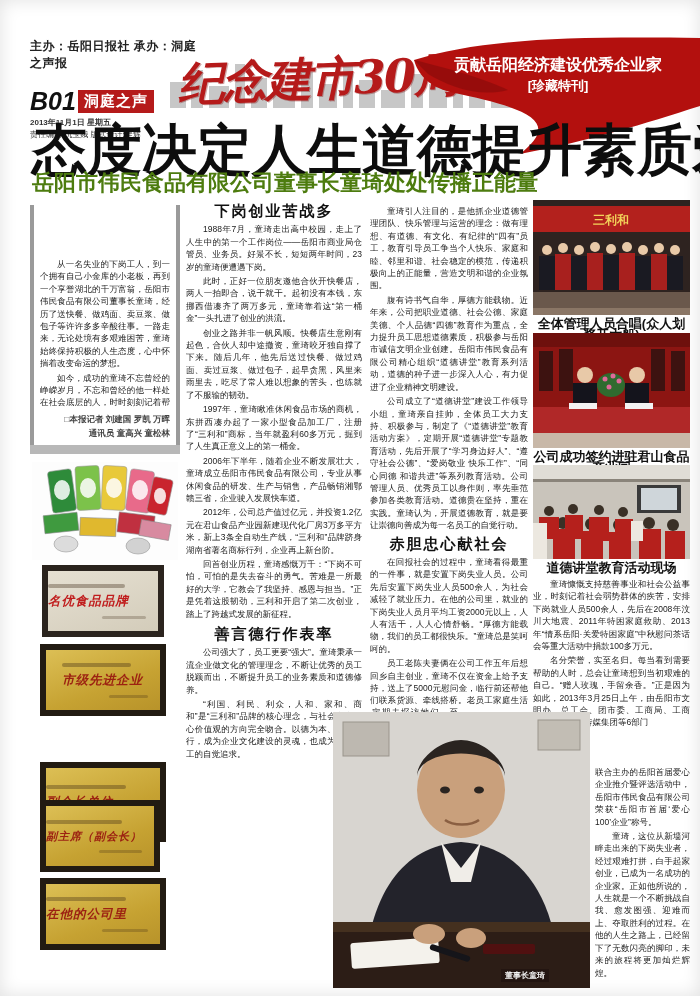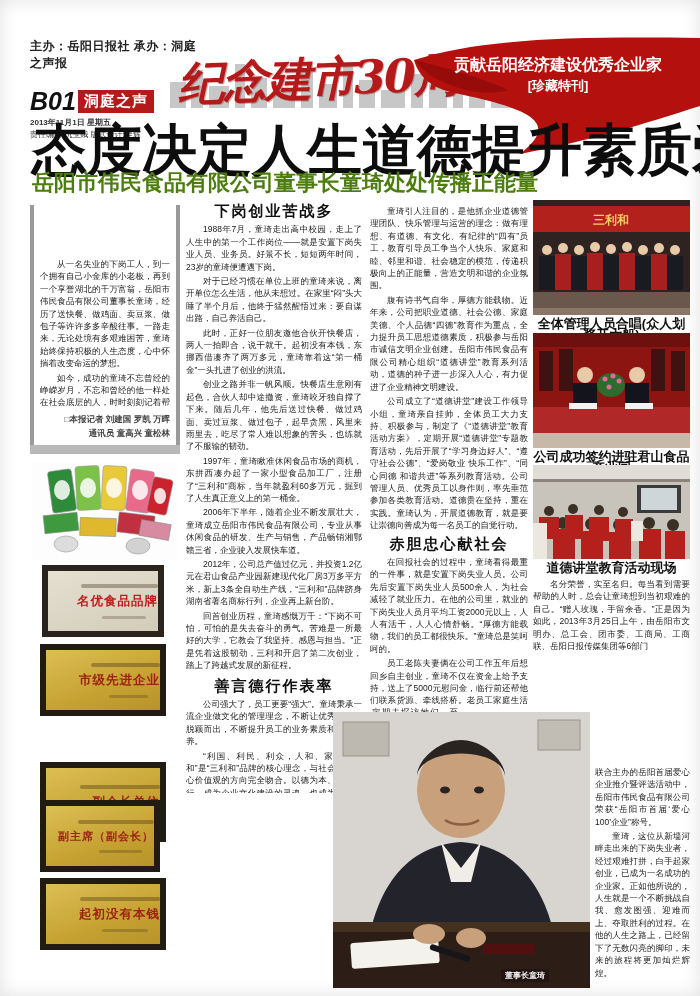--- a/index.html
+++ b/index.html
@@ -24,21 +24,21 @@
   
   .body-text{font-size:8.5px;line-height:12.4px;text-align:justify;color:#1b1b1b;overflow:hidden;}
   .para{margin:0 0 2px 0;text-indent:2em;}
   .sec-title{font-size:15px;font-weight:900;color:#111;text-align:center;margin:2px 0 6px 0;letter-spacing:2px;}
   .caption{font-size:13px;font-weight:bold;color:#111;text-align:center;line-height:11px;}
   .byline{font-size:8.5px;font-weight:bold;color:#444;text-align:right;line-height:14px;}
   
   .side-rule{background:#9a9a9a;}
   .side-bottom{background:#b8b8b8;}
   
-  .plaque{box-sizing:border-box;display:flex;flex-direction:column;align-items:flex-end;justify-content:center;}
+  .plaque{box-sizing:border-box;display:flex;flex-direction:column;align-items:flex-start;justify-content:center;font-style:italic;}
   .plaque-gold{border:6px solid #221b12;background:linear-gradient(160deg,#dcbf55,#c6a232 60%,#b8932a);}
   .plaque-white{border:6px solid #2b241e;background:linear-gradient(160deg,#e6e0d2,#d3ccba);}
   .plaque-head{width:70%;height:4px;background:rgba(60,40,20,.35);border-radius:2px;margin-bottom:5px;}
   .plaque-title{font-family:"Liberation Serif","DejaVu Serif",serif;font-weight:900;font-size:12.5px;
                 letter-spacing:1px;color:#9c2212;white-space:nowrap;}
   .plaque-white .plaque-title{color:#c01d1d;}
   .plaque-sub{width:40%;height:3px;background:rgba(60,40,20,.25);border-radius:2px;margin-top:6px;align-self:flex-end;margin-right:12px;}
   .photo-caption-overlay{position:absolute;right:6px;bottom:6px;font-size:8px;color:#f2f2f2;
                          background:rgba(20,10,10,.35);padding:1px 4px;font-weight:bold;}
 </style>
@@ -150,28 +150,27 @@
     <div class="plaque-title">副会长单位</div>
     <div class="plaque-sub"></div>
   </div>
   <div class="abs plaque plaque-gold" style="left:40px;top:800px;width:120px;height:72px;">
     <div class="plaque-head"></div>
     <div class="plaque-title" style="font-size:11px;">副主席（副会长）</div>
     <div class="plaque-sub"></div>
   </div>
   <div class="abs plaque plaque-gold" style="left:40px;top:878px;width:126px;height:72px;">
     <div class="plaque-head"></div>
-    <div class="plaque-title">起初没有本钱</div>
+    <div class="plaque-title">在他的公司里</div>
     <div class="plaque-sub"></div>
   </div>
 
   <div class="abs body-text" style="left:186px;top:203px;width:176px;height:590px;">
     <div class="sec-title">下岗创业苦战多</div>
-    <p class="para">1988年7月，童琦走出高中校园，走上了人生中的第一个工作岗位——就是安置下岗失业人员、业务员。好景不长，短短两年时间，23岁的童琦便遭遇下岗。</p>
-    <p class="para">对于已经习惯在单位上班的童琦来说，离开单位怎么生活，他从未想过。在家里“闷”头大睡了半个月后，他终于猛然醒悟过来：要自谋出路，自己养活自己。</p>
+    <p class="para">1988年7月，童琦走出高中校园，走上了人生中的第一个工作岗位——岳阳市商业局仓管员、业务员。好景不长，短短两年时间，23岁的童琦便遭遇下岗。</p>
     <p class="para">此时，正好一位朋友邀他合伙开快餐店，两人一拍即合，说干就干。起初没有本钱，东挪西借凑齐了两万多元，童琦靠着这“第一桶金”一头扎进了创业的洪流。</p>
     <p class="para">创业之路并非一帆风顺。快餐店生意刚有起色，合伙人却中途撤资，童琦咬牙独自撑了下来。随后几年，他先后送过快餐、做过鸡面、卖过豆浆、做过包子，起早贪黑，风里来雨里去，吃尽了常人难以想象的苦头，也练就了不服输的韧劲。</p>
     <p class="para">1997年，童琦瞅准休闲食品市场的商机，东拼西凑办起了一家小型食品加工厂，注册了“三利和”商标，当年就盈利60多万元，掘到了人生真正意义上的第一桶金。</p>
     <p class="para">2006年下半年，随着企业不断发展壮大，童琦成立岳阳市伟民食品有限公司，专业从事休闲食品的研发、生产与销售，产品畅销湘鄂赣三省，企业驶入发展快车道。</p>
     <p class="para">2012年，公司总产值过亿元，并投资1.2亿元在君山食品产业园新建现代化厂房3万多平方米，新上3条全自动生产线，“三利和”品牌跻身湖南省著名商标行列，企业再上新台阶。</p>
     <p class="para">回首创业历程，童琦感慨万千：“下岗不可怕，可怕的是失去奋斗的勇气。苦难是一所最好的大学，它教会了我坚持、感恩与担当。”正是凭着这股韧劲，三利和开启了第二次创业，踏上了跨越式发展的新征程。</p>
     <div class="sec-title" style="margin-top:8px;">善言德行作表率</div>
     <p class="para">公司强大了，员工更要“强大”。童琦秉承一流企业做文化的管理理念，不断让优秀的员工脱颖而出，不断提升员工的业务素质和道德修养。</p>
     <p class="para">“利国、利民、利众，人和、家和、商和”是“三利和”品牌的核心理念，与社会主义核心价值观的方向完全吻合。以德为本、道德先行，成为企业文化建设的灵魂，也成为全体员工的自觉追求。</p>
   </div>
@@ -277,20 +276,21 @@
       </g>
       <g fill="#ece8e0">
           <rect x="0" y="58" width="14" height="36"></rect>
           <rect x="98" y="56" width="12" height="20"></rect>
         </g>
     </g>
   </svg>
   <div class="abs caption" style="left:533px;top:562px;width:157px;">道德讲堂教育活动现场</div>
 
   <div class="abs body-text" style="left:533px;top:578px;width:157px;height:186px;">
+    <p class="para">童琦慷慨支持慈善事业和社会公益事业，时刻记着社会弱势群体的疾苦，安排下岗就业人员500余人，先后在2008年汶川大地震、2011年特困家庭救助、2013年“情系岳阳·关爱特困家庭”中秋慰问茶话会等重大活动中捐款100多万元。</p>
     <p class="para">名分荣誉，实至名归。每当看到需要帮助的人时，总会让童琦想到当初艰难的自己。“赠人玫瑰，手留余香。”正是因为如此，2013年3月25日上午，由岳阳市文明办、总工会、团市委、工商局、工商联、岳阳日报传媒集团等6部门</p>
   </div>
   <div class="abs body-text" style="left:595px;top:766px;width:95px;height:222px;">
     <p class="para" style="text-indent:0;">联合主办的岳阳首届爱心企业推介暨评选活动中，岳阳市伟民食品有限公司荣获“岳阳市首届‘爱心100’企业”称号。</p>
     <p class="para">童琦，这位从新墙河畔走出来的下岗失业者，经过艰难打拼，白手起家创业，已成为一名成功的企业家。正如他所说的，人生就是一个不断挑战自我、愈发图强、迎难而上、夺取胜利的过程。在他的人生之路上，已经留下了无数闪亮的脚印，未来的旅程将更加灿烂辉煌。</p>
   </div>
 
   <div class="abs" style="left:333px;top:712px;width:222px;height:276px;">
     <svg width="257" height="276" viewBox="0 0 257 276">
       <rect width="257" height="276" fill="#d8d5d0"></rect>

